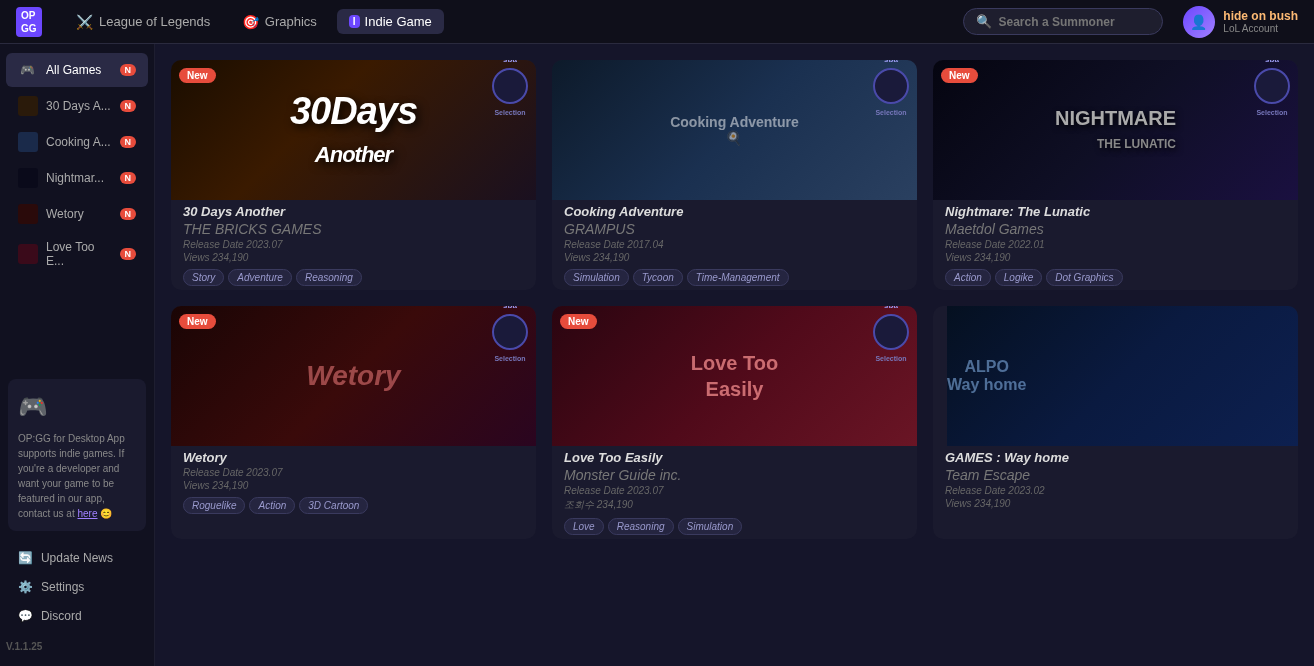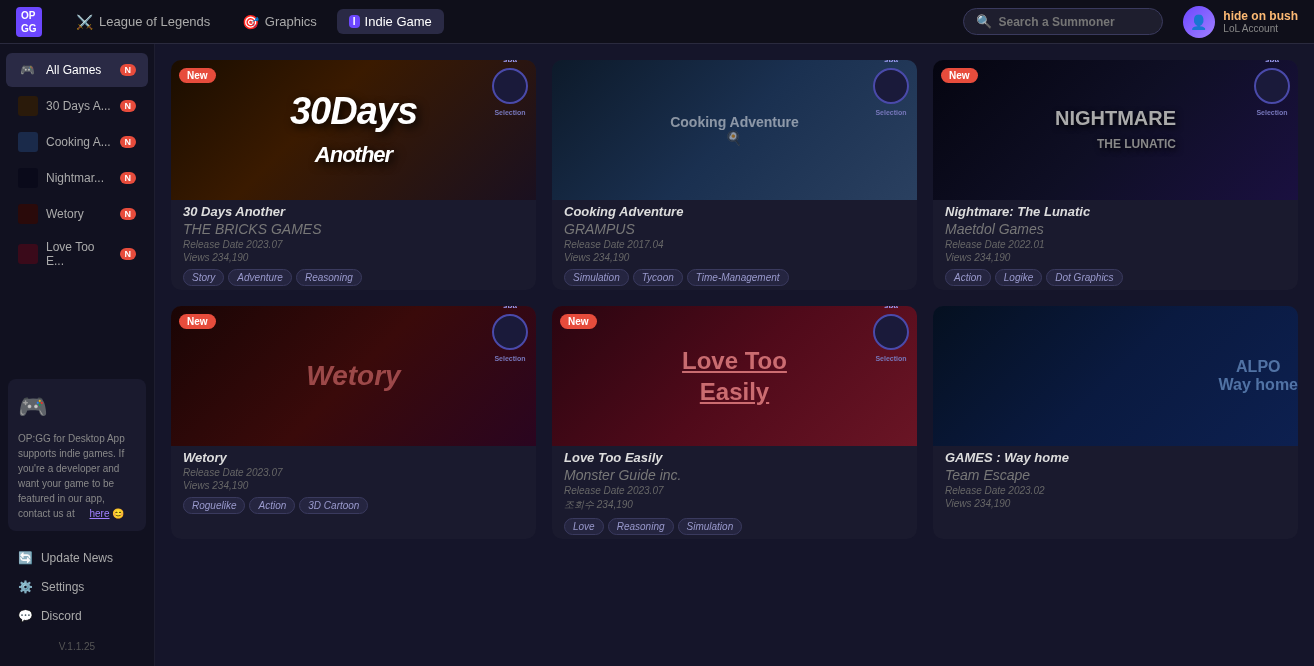--- a/index.html
+++ b/index.html
@@ -151,40 +151,41 @@
       border-radius: 8px;
       padding: 10px;
       font-size: 10px;
       color: #888;
       line-height: 1.5;
     }
     .sidebar-promo .promo-icon {
       font-size: 24px;
       margin-bottom: 6px;
     }
-    .sidebar-promo a { color: #a080ff; margin-left: 12px; }
+    .sidebar-promo a { color: #a080ff; }
     .sidebar-bottom {
       padding: 4px 0;
     }
     .sidebar-bottom-item {
       display: flex;
       align-items: center;
       gap: 8px;
       padding: 7px 12px;
       cursor: pointer;
       font-size: 12px;
       color: #aaa;
       margin: 1px 6px;
       border-radius: 6px;
     }
     .version-text {
       font-size: 10px;
       color: #555;
-      text-align: center;
+      text-align: left;
       padding: 6px;
+      font-weight: bold;
     }
 
     
     .content {
       flex: 1;
       overflow-y: auto;
       padding: 16px;
       background: #15152a;
     }
     .content::-webkit-scrollbar { width: 6px; }
@@ -464,41 +465,41 @@
       <div class="game-views">Views 234,190</div>
       <div class="game-tags">
               <span class="tag">Roguelike</span>
               <span class="tag">Action</span>
               <span class="tag">3D Cartoon</span>
             </div>
     </div>
   </div>
         <div class="game-card">
     <div class="game-thumb" style="background: linear-gradient(135deg, #2a0510, #500a1a, #6a1525);; display:flex;align-items:center;justify-content:center;height:140px;">
-      <div style="font-size:24px;font-weight:900;color:rgba(255,150,150,0.7);text-align:center;line-height:1.3;text-decoration:underline;">Love Too<br>Easily</div>
+      <div style="font-size:20px;font-weight:900;color:rgba(255,150,150,0.7);text-align:center;line-height:1.3;">Love Too<br>Easily</div>
       <div class="badge-new">New</div>
       <div class="badge-sba">
               <span style="font-size:8px;font-weight:900;color:#9999ee;">sba</span>
               <span style="font-size:7px;color:#7777bb;">Selection</span>
             </div>
     </div>
     <div class="game-info">
       <div class="game-title">Love Too Easily</div>
       <div class="game-dev">Monster Guide inc.</div>
       <div class="game-release">Release Date 2023.07</div>
       <div class="game-views">조회수 234,190</div>
       <div class="game-tags">
               <span class="tag">Love</span>
               <span class="tag">Reasoning</span>
               <span class="tag">Simulation</span>
             </div>
     </div>
   </div>
         <div class="game-card">
-    <div class="game-thumb" style="background: linear-gradient(135deg, #051020, #0a1a40, #0d2050);; display:flex;align-items:center;justify-content:flex-end;height:140px;">
+    <div class="game-thumb" style="background: linear-gradient(135deg, #051020, #0a1a40, #0d2050);; display:flex;align-items:center;justify-content:flex-start;height:140px;margin-left:14px;">
       <div style="font-size:16px;font-weight:700;color:rgba(150,200,255,0.5);text-align:center;">ALPO<br>Way home</div>
 
     </div>
     <div class="game-info">
       <div class="game-title">GAMES : Way home</div>
       <div class="game-dev">Team Escape</div>
       <div class="game-release">Release Date 2023.02</div>
       <div class="game-views">Views 234,190</div>
       <div class="game-tags"></div>
     </div>

